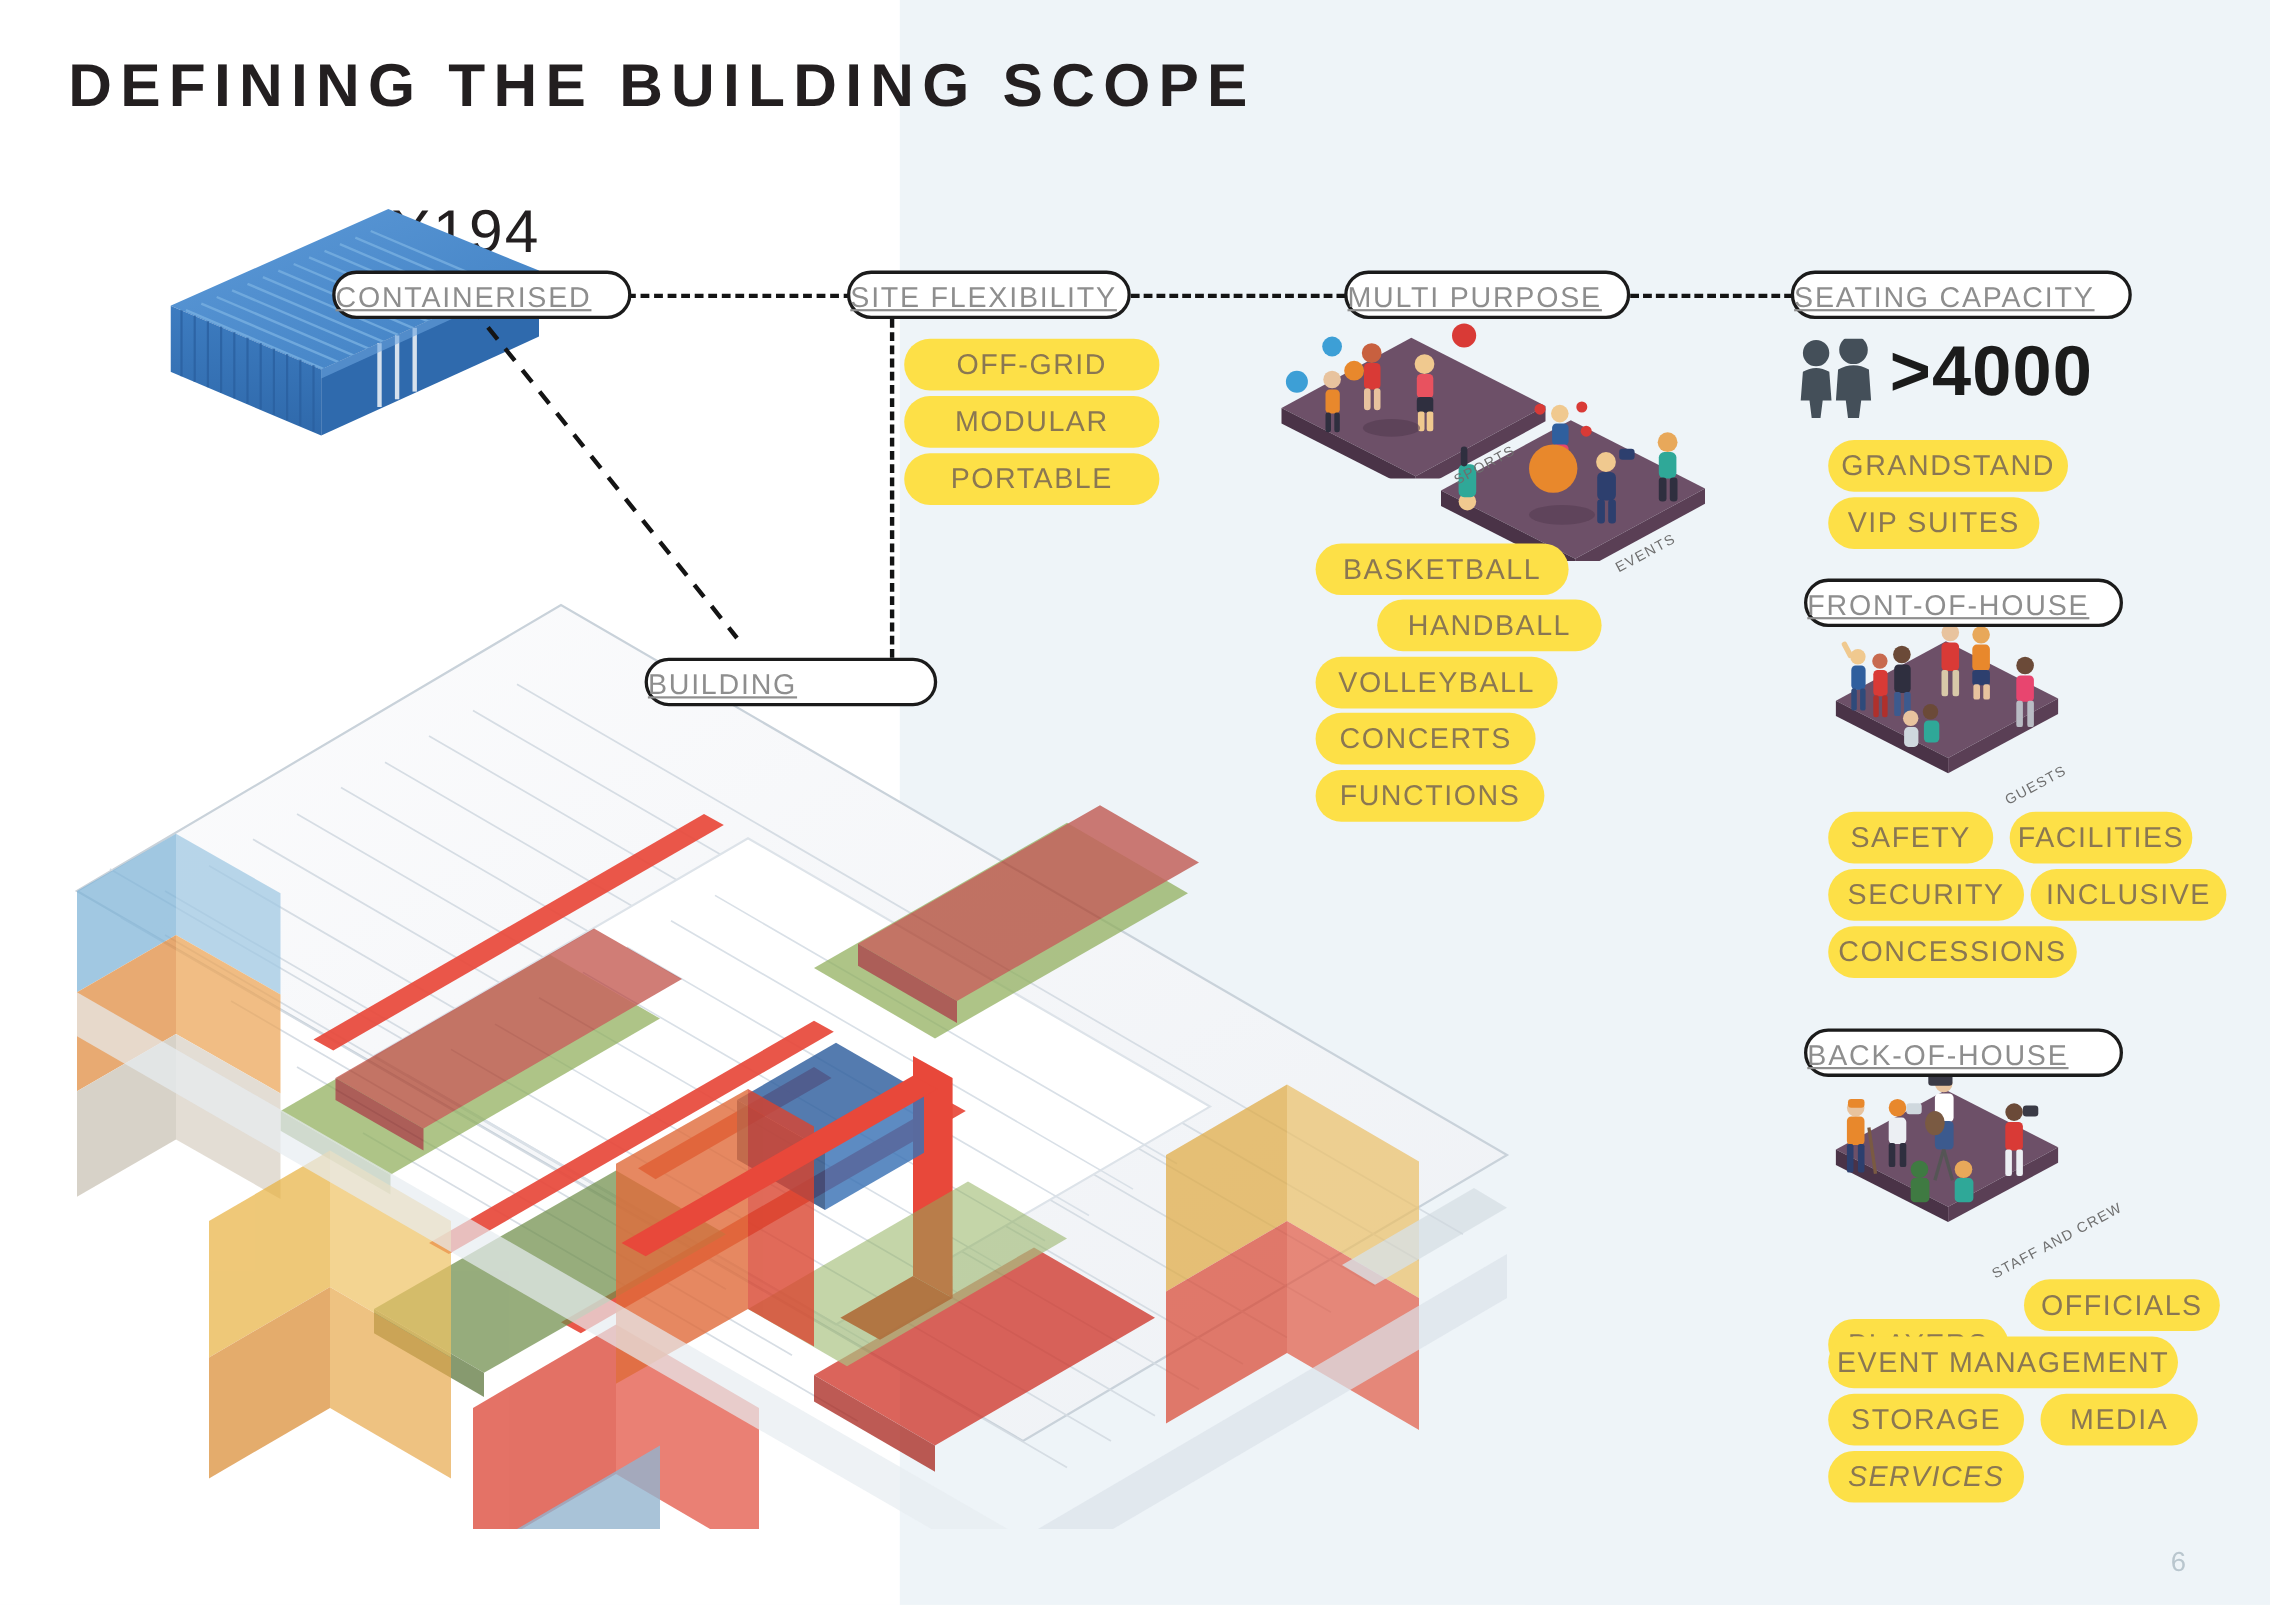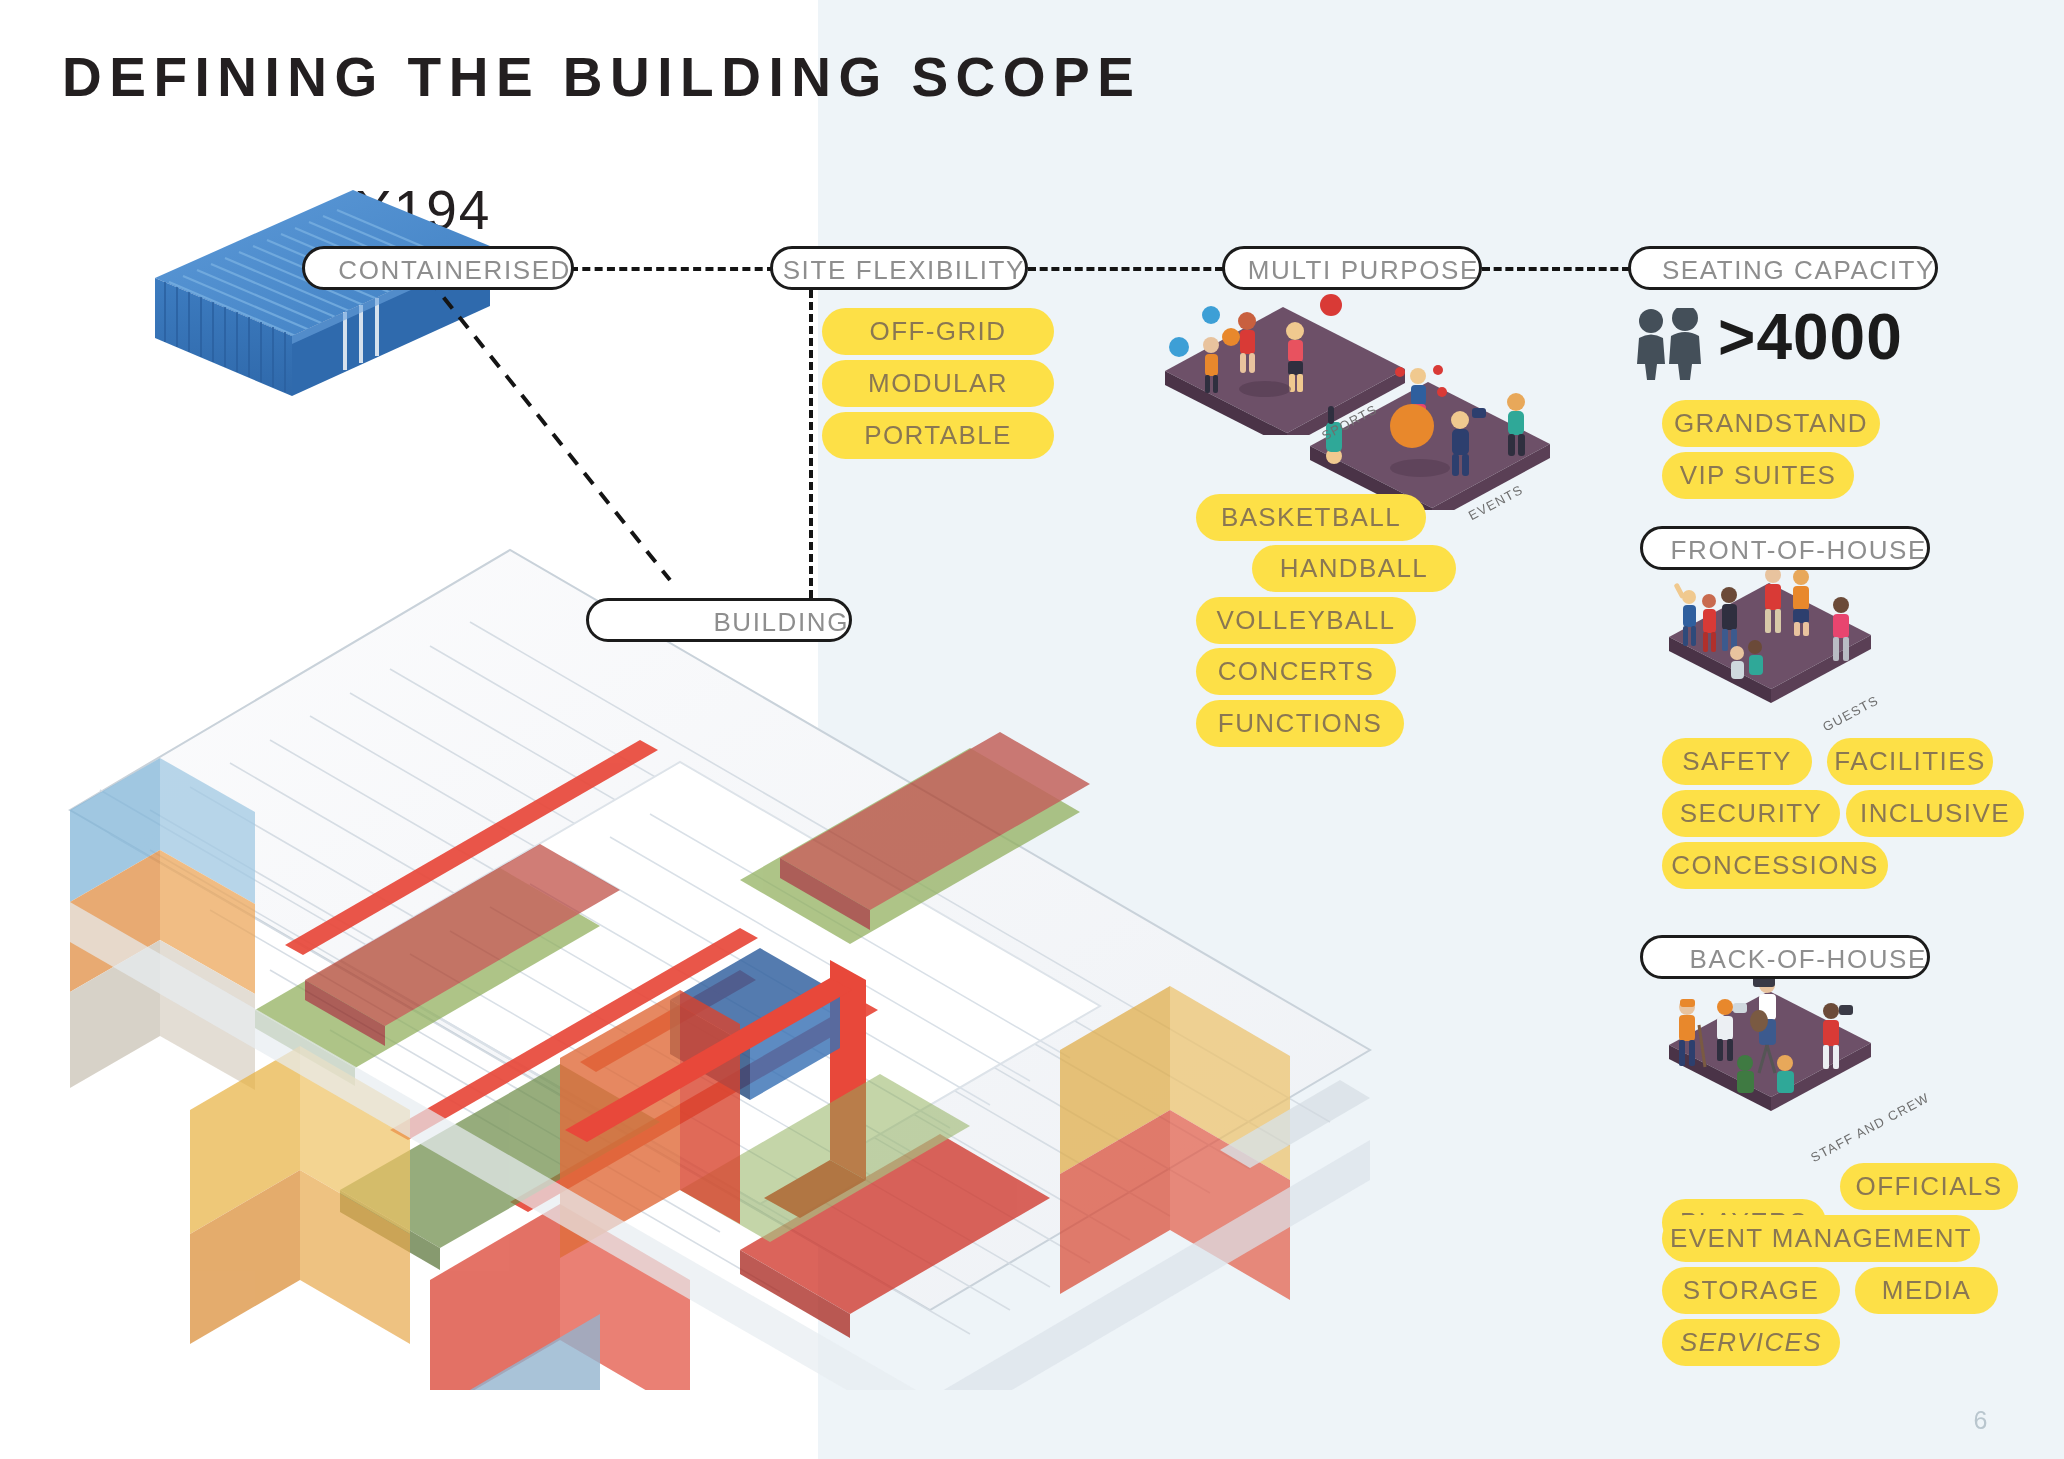--- a/index.html
+++ b/index.html
@@ -23,22 +23,23 @@
   #footer{
     position:absolute;right:74px;bottom:24px;
     display:flex;align-items:center;gap:42px;
     color:#b9c6ce;font-size:25px;letter-spacing:2.6px;white-space:nowrap;
   }
   
   .node-pill{
     position:absolute;background:#ffffff;border:3px solid #1b1b1b;
     border-radius:40px;height:44px;line-height:42px;
     color:#8e8e8e;font-size:26px;letter-spacing:1.6px;
-    text-align:right;white-space:nowrap;z-index:40;
+    text-align:left;white-space:nowrap;z-index:40;
     box-sizing:border-box;
+    text-decoration:underline;
   }
   .tag{
     position:absolute;background:#fde047;border-radius:26px;
     height:47px;line-height:47px;color:#8a7752;
     font-size:26px;letter-spacing:1.4px;text-align:center;
     white-space:nowrap;z-index:30;box-sizing:border-box;
   }
   
   .dash-h{
     position:absolute;height:0;border-top:4px dashed #141414;z-index:20;

